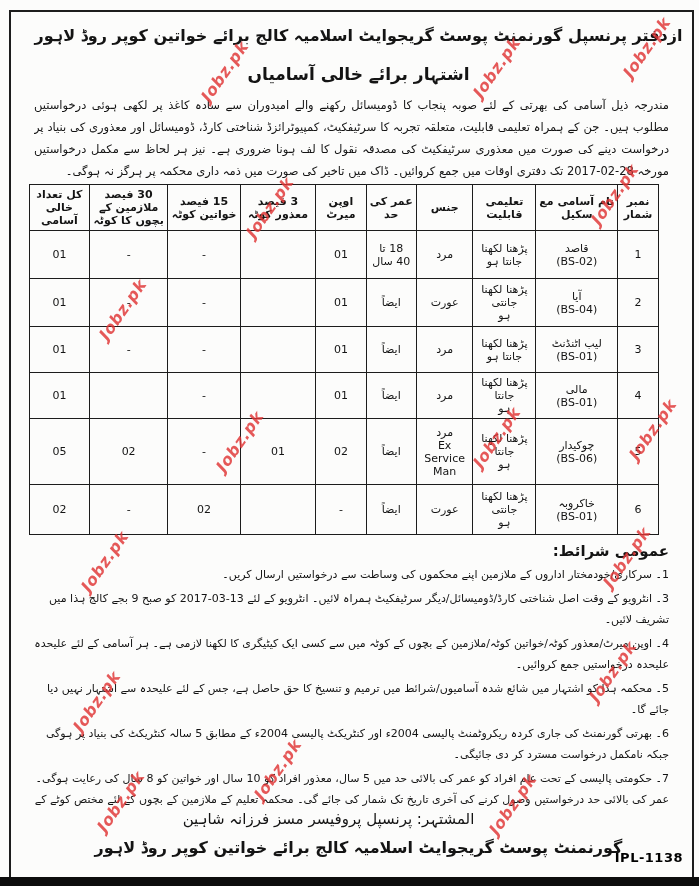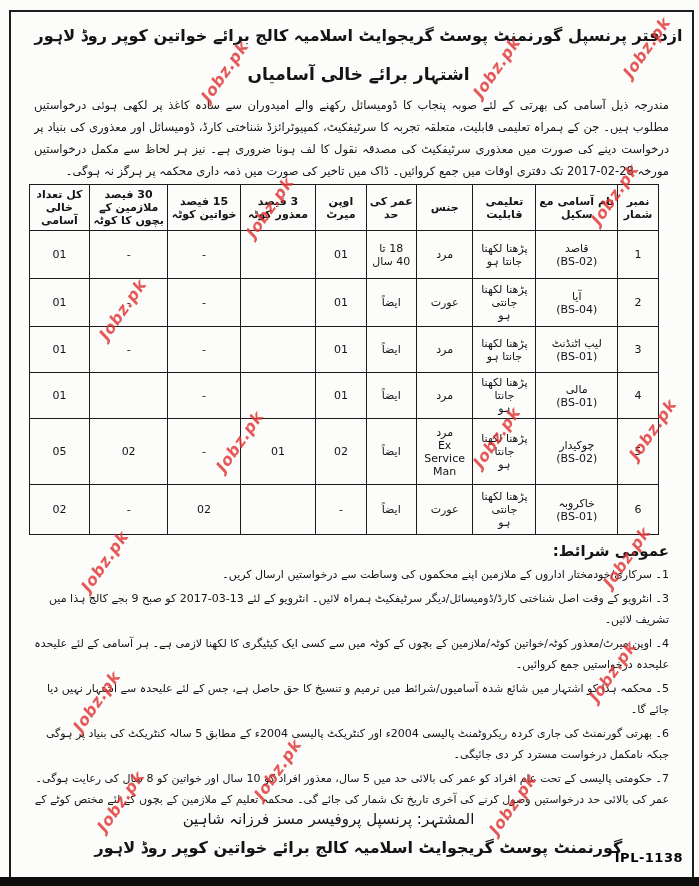--- a/index.html
+++ b/index.html
@@ -158,21 +158,21 @@
         <td>ایضاً</td>
         <td class="num">01</td>
         <td class="num"></td>
         <td class="num">-</td>
         <td class="num"></td>
         <td class="num">01</td>
       </tr>
       <tr class="r4">
         <td class="num">5</td>
         <td>چوکیدار
-(BS-02)</td>
+(BS-06)</td>
         <td>پڑھنا لکھنا جانتا
 ہو</td>
         <td>مرد
 Ex Service
 Man</td>
         <td>ایضاً</td>
         <td class="num">02</td>
         <td class="num">01</td>
         <td class="num">-</td>
         <td class="num">02</td>

